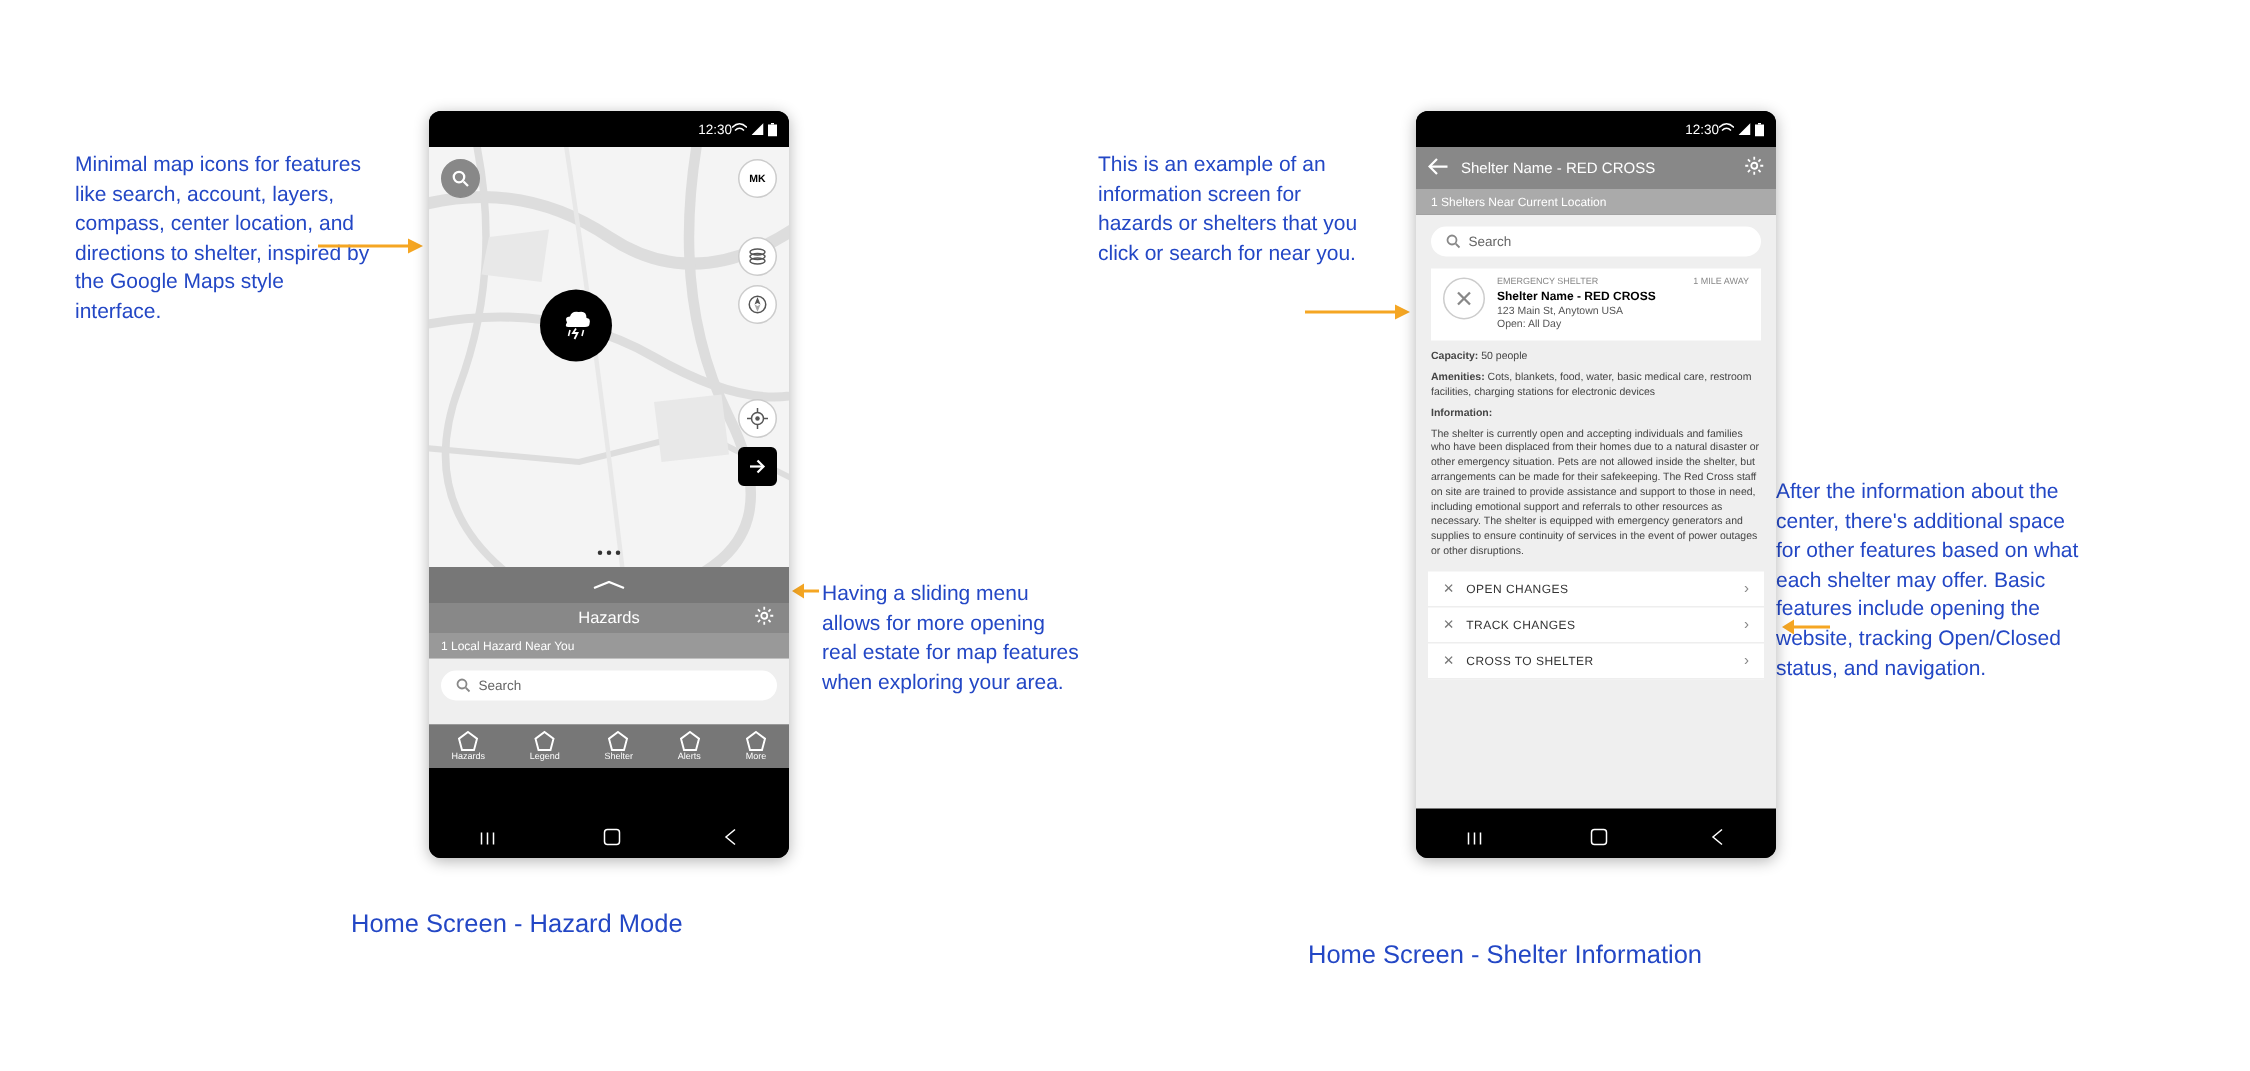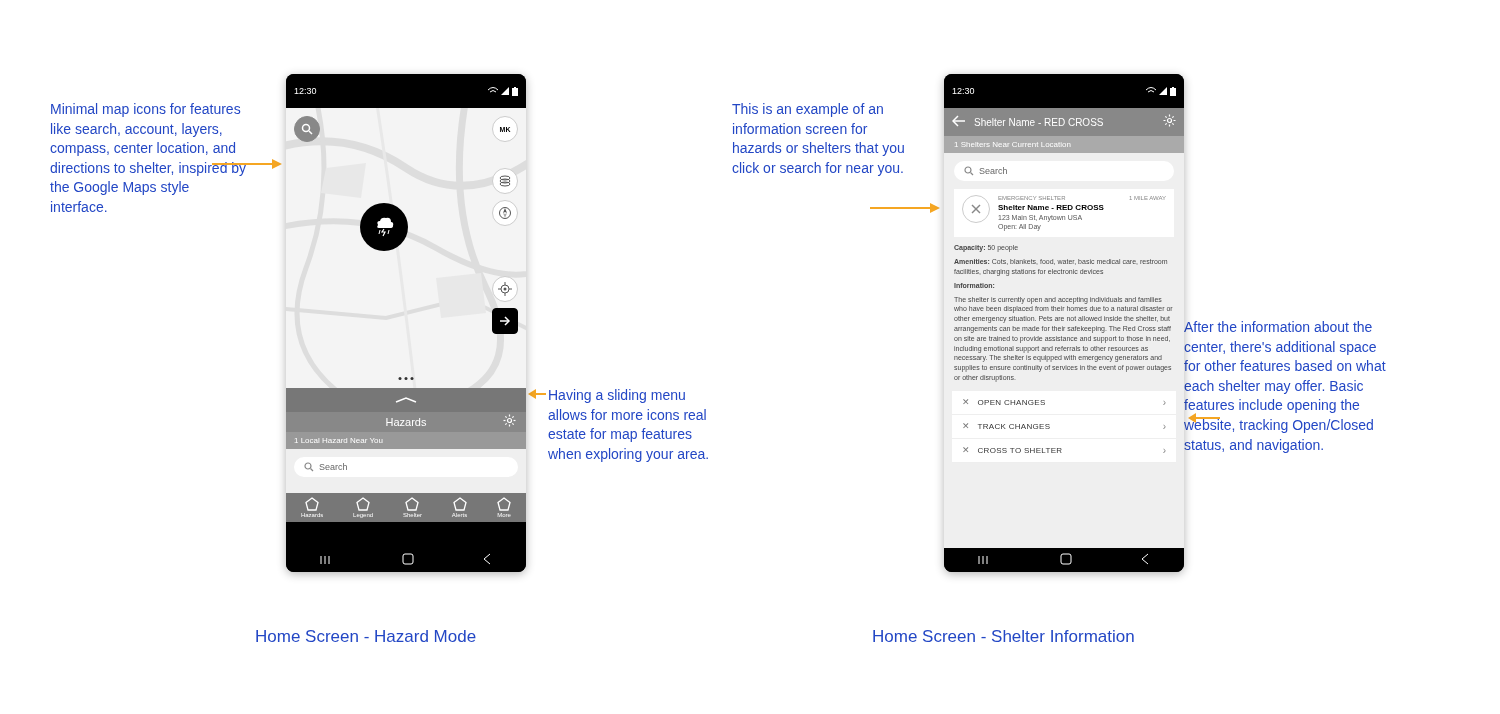--- a/index.html
+++ b/index.html
@@ -6,21 +6,21 @@
 body { font-family: -apple-system, BlinkMacSystemFont, 'Segoe UI', Arial, sans-serif; background: #fff; width: 1500px; height: 714px; position: relative; }
 
 .annotation { position: absolute; color: #2347c5; font-size: 14px; line-height: 1.4; }
 .caption { position: absolute; color: #2347c5; font-size: 17px; font-weight: 500; }
 
 .arrow { position: absolute; }
 .arrow-line { stroke: #f5a623; stroke-width: 2; fill: none; }
 .arrow-head { fill: #f5a623; }
 
 .phone { position: absolute; width: 240px; height: 498px; background: #000; border-radius: 8px; overflow: hidden; box-shadow: 0 2px 10px rgba(0,0,0,0.3); }
-.status-bar { height: 34px; background: #000; color: #fff; display: flex; justify-content: space-between; align-items: center; padding: 0 8px; font-size: 9px; }
+.status-bar { height: 24px; background: #000; color: #fff; display: flex; justify-content: flex-end; align-items: center; padding: 0 8px; font-size: 9px; }
 .status-icons { display: flex; gap: 3px; align-items: center; }
 .nav-bar { position: absolute; bottom: 0; left: 0; right: 0; height: 24px; background: #000; display: flex; justify-content: space-around; align-items: center; color: #fff; }
 
 
 .phone1 { top: 74px; left: 286px; }
 .map-area { position: relative; height: 280px; background: #f0f0f0; overflow: hidden; }
 .map-bg { position: absolute; inset: 0; }
 .map-bg svg { width: 100%; height: 100%; }
 .map-btn { position: absolute; width: 26px; height: 26px; border-radius: 50%; background: #fff; border: 1px solid #ccc; display: flex; align-items: center; justify-content: center; font-size: 11px; cursor: pointer; }
 .map-search { top: 8px; left: 8px; background: #888; border-color: #888; color: #fff; }
@@ -71,25 +71,25 @@
 .action-item { display: flex; align-items: center; padding: 6px 10px; font-size: 8px; color: #333; border-bottom: 1px solid #eee; cursor: pointer; gap: 8px; }
 .action-item .x { font-size: 9px; color: #777; }
 .action-item .label { flex: 1; letter-spacing: 0.3px; }
 .action-item .chev { color: #888; font-size: 10px; }
 
 </style>
 </head>
 <body>
 
 <div class="annotation" style="top:100px; left:50px; width:200px;">Minimal map icons for features like search, account, layers, compass, center location, and directions to shelter, inspired by the Google Maps style interface.</div>
-<div class="annotation" style="top:386px; left:548px; width:175px;">Having a sliding menu allows for more icons real estate for map features when exploring your area.</div>
+<div class="annotation" style="top:386px; left:548px; width:175px;">Having a sliding menu allows for more opening real estate for map features when exploring your area.</div>
 <div class="annotation" style="top:100px; left:732px; width:185px;">This is an example of an information screen for hazards or shelters that you click or search for near you.</div>
 <div class="annotation" style="top:318px; left:1184px; width:210px;">After the information about the center, there's additional space for other features based on what each shelter may offer. Basic features include opening the website, tracking Open/Closed status, and navigation.</div>
 
-<div class="caption" style="top:627px; left:234px;margin-left:21px;">Home Screen - Hazard Mode</div>
+<div class="caption" style="top:606px; left:234px;">Home Screen - Hazard Mode</div>
 <div class="caption" style="top:627px; left:872px;">Home Screen - Shelter Information</div>
 
 <svg class="arrow" style="top:158px; left:212px;" width="70" height="12">
     <line class="arrow-line" x1="0" y1="6" x2="60" y2="6"></line>
     <polygon class="arrow-head" points="60,1 70,6 60,11"></polygon>
   </svg>
 <svg class="arrow" style="top:388px; left:528px;" width="18" height="12">
     <line class="arrow-line" x1="18" y1="6" x2="8" y2="6"></line>
     <polygon class="arrow-head" points="8,1 0,6 8,11"></polygon>
   </svg>

